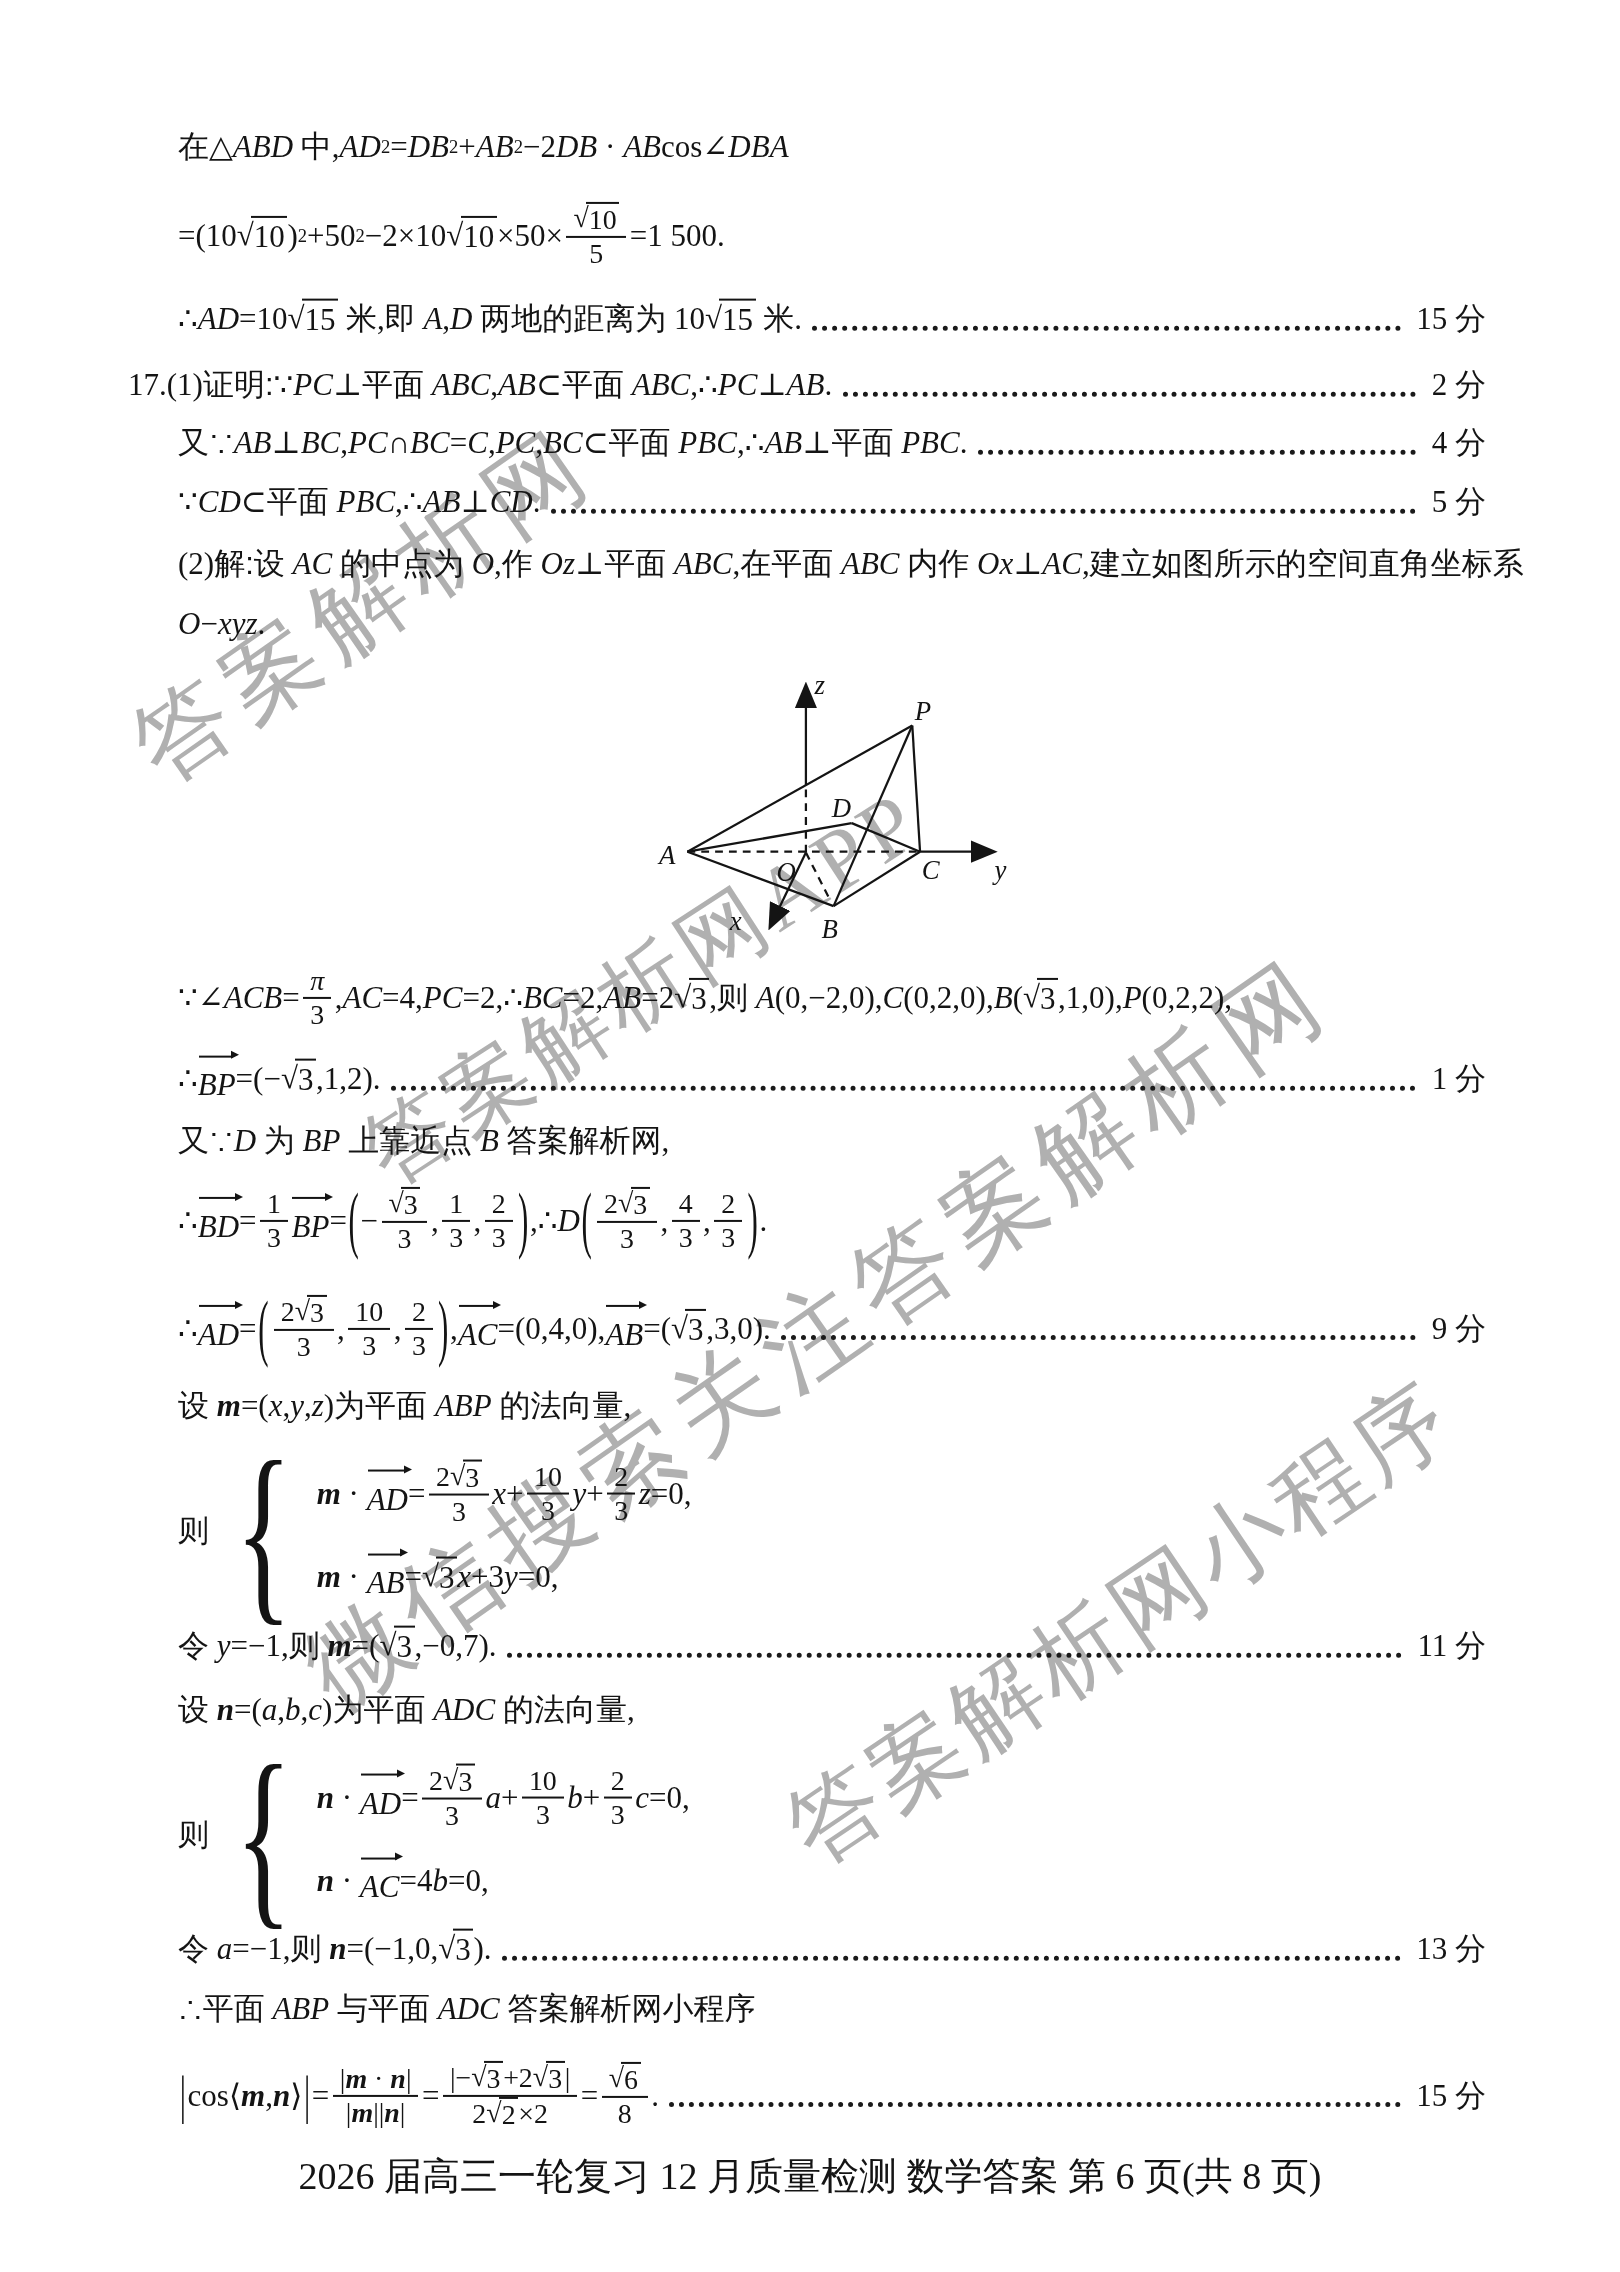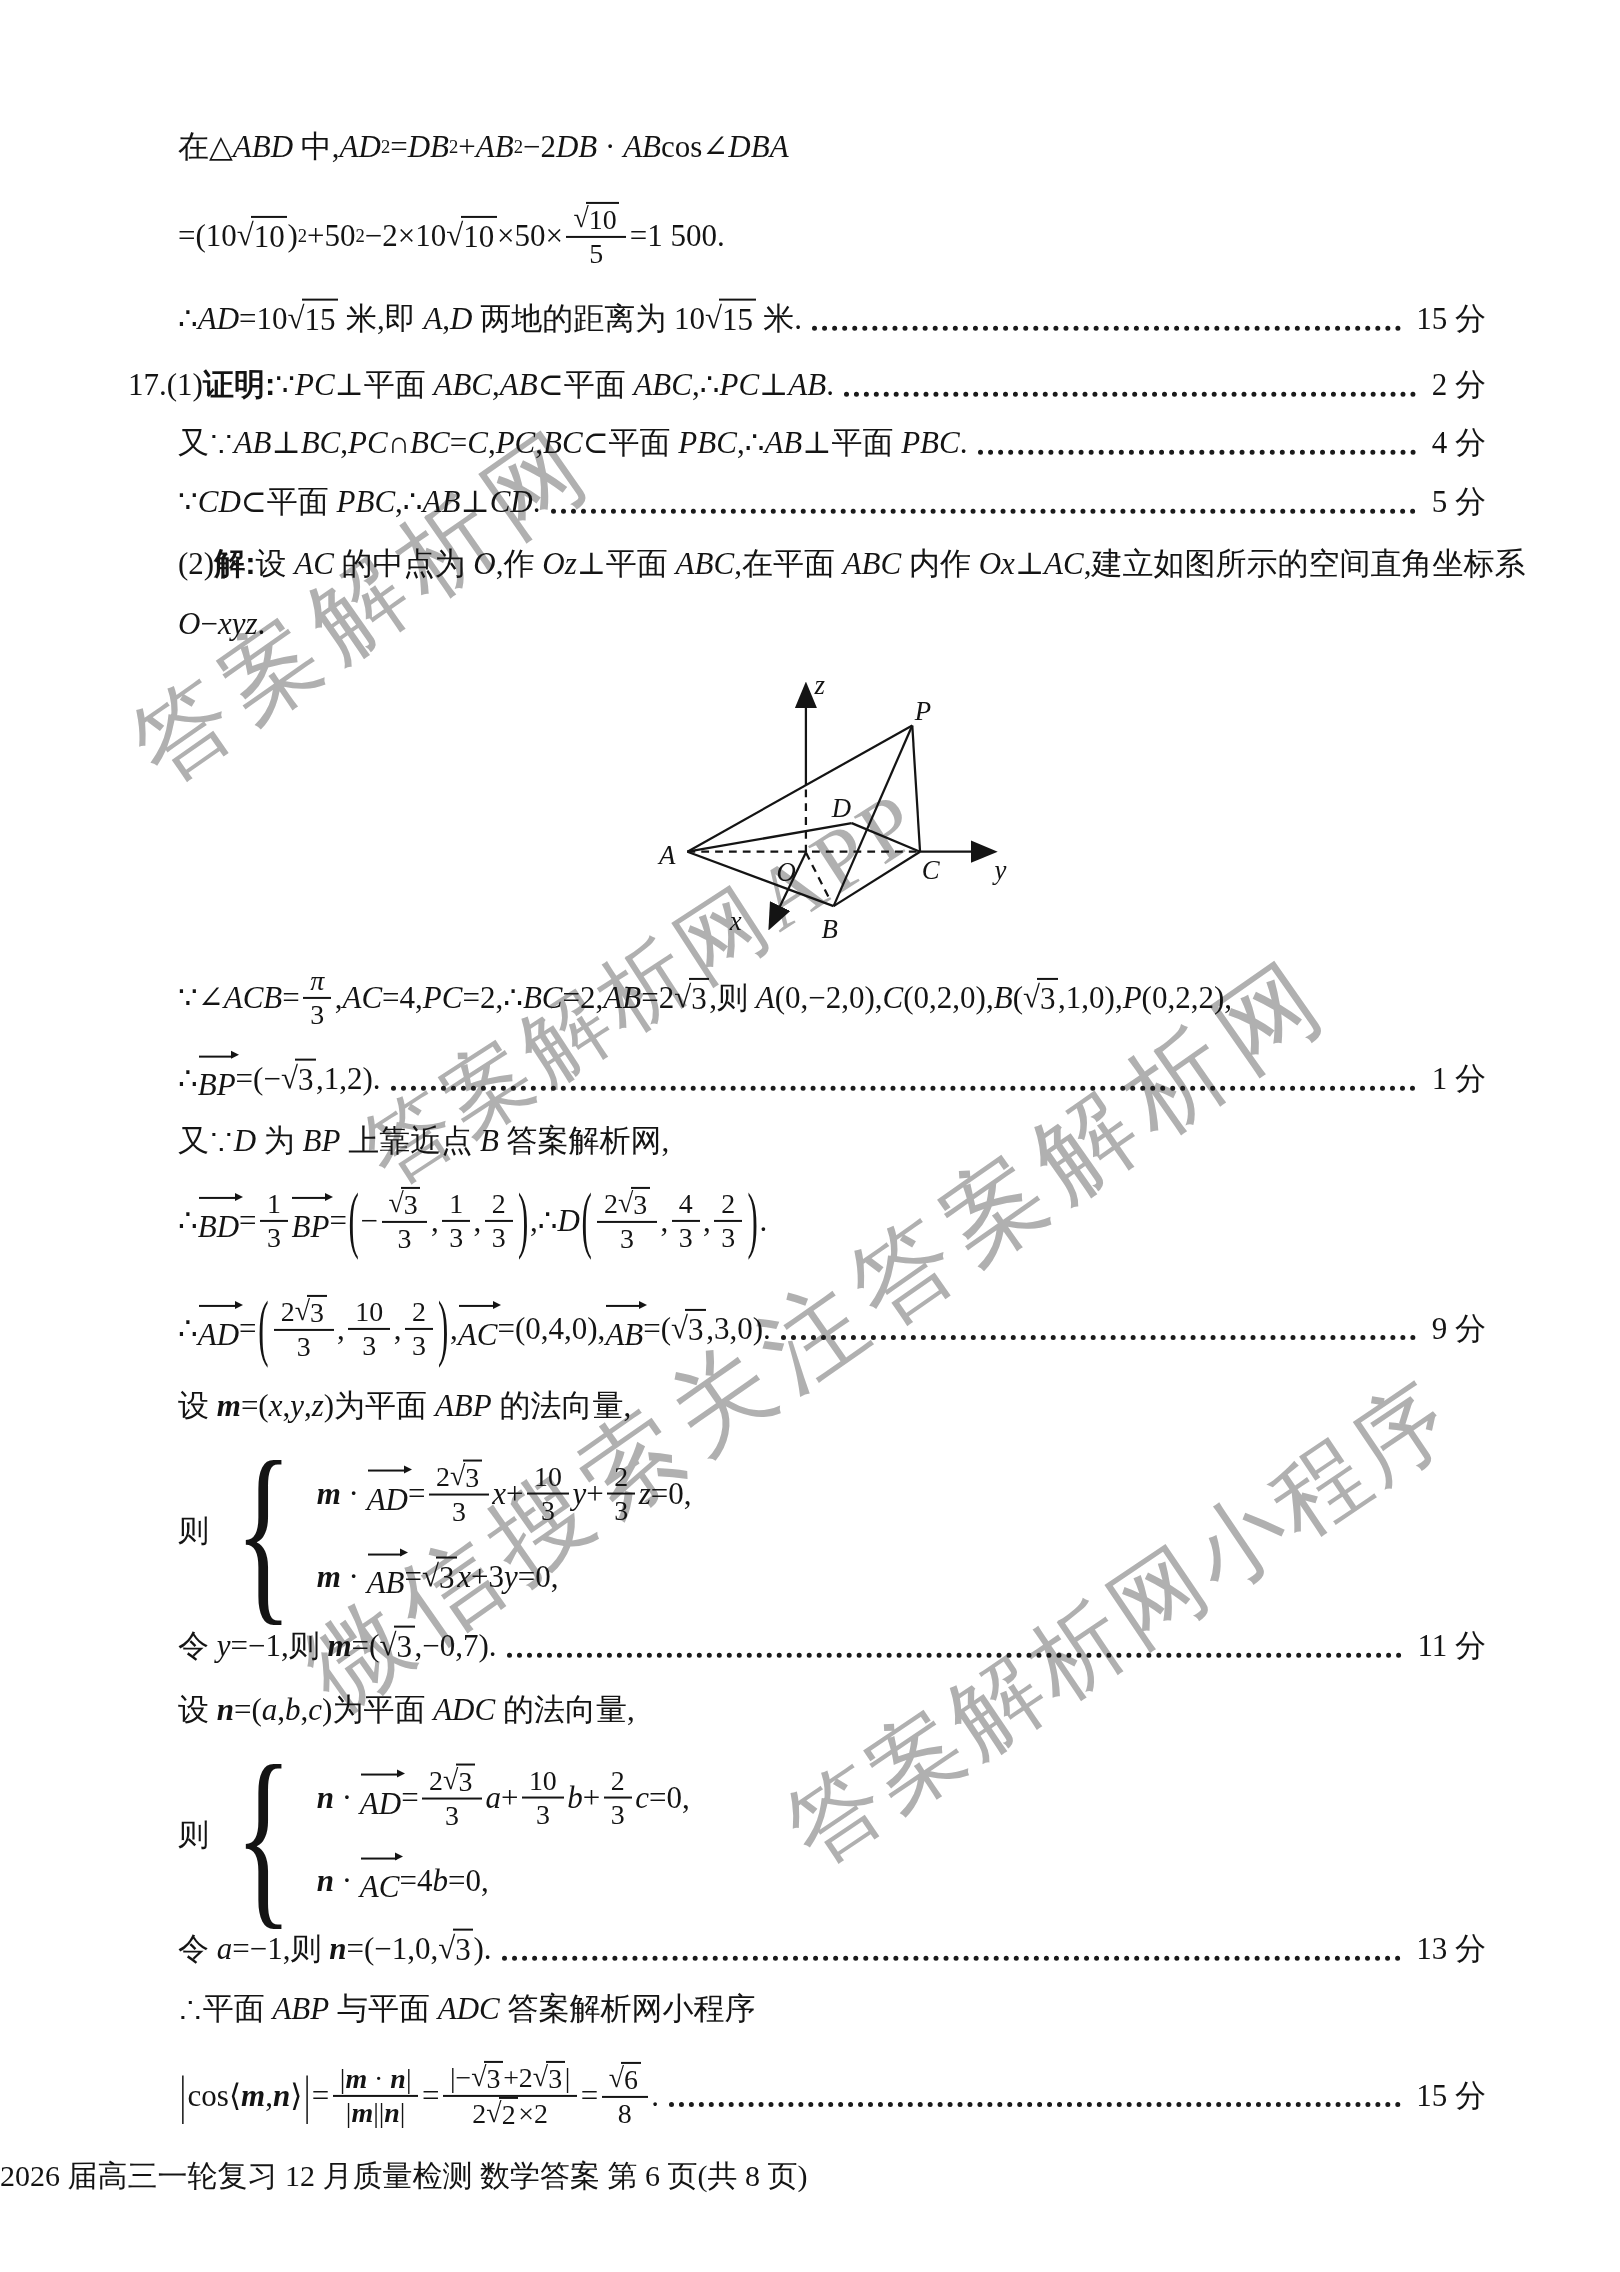--- a/index.html
+++ b/index.html
@@ -11,40 +11,40 @@
   
   .line{position:absolute;display:flex;align-items:center;font-size:31px;line-height:1.25;
         white-space:pre;z-index:2;transform:translateY(-50%);}
   .scored{right:134px;}
   .fill{flex:1 1 35px;min-width:26px;height:0;border-bottom:5.2px dotted #1a1a1a;
         margin:0 15.6px 0 10.4px;position:relative;top:8.7px;}
   .score{flex:0 0 auto;white-space:pre;text-align:right;}
   sup{font-size:.6em;line-height:0;}
   .t{white-space:pre;}
   .it{font-style:italic;}
-  .bd{font-weight:bold;font-family:"Liberation Sans","DejaVu Sans",sans-serif;}
+  .bd{font-weight:normal;font-family:"Liberation Sans","DejaVu Sans",sans-serif;}
   .bi{font-weight:bold;font-style:italic;}
   .frac{display:inline-flex;flex-direction:column;align-items:center;margin:0 3.5px;
         font-size:.9em;line-height:1.15;vertical-align:middle;}
   .frac>.num{display:inline-flex;align-items:center;padding:0 7px;border-bottom:2.6px solid #141414;}
   .frac>.den{display:inline-flex;align-items:center;padding:0 7px;}
   .sqrt{display:inline-flex;align-items:flex-start;}
   .sqrt::before{content:"√";margin-right:-2.6px;}
   .sqrt>.rad{border-top:2.6px solid #141414;padding:0 2.6px;}
   .vec{position:relative;font-style:italic;display:inline-block;margin-top:12px;}
   .vec::after{content:"";position:absolute;left:0.9px;right:2.6px;top:-10.4px;border-top:2.6px solid #141414;}
   .vec::before{content:"";position:absolute;right:-3.5px;top:-14.7px;
                border-style:solid;border-width:4.3px 0 4.3px 8.7px;
                border-color:transparent transparent transparent #141414;}
   .big{display:inline-block;margin:0 1.7px;font-weight:400;}
   .brace{display:inline-block;font-size:199px;font-weight:300;line-height:0;
          transform:scaleX(.6);margin:0 5.2px 0 7px;}
   .eqs{display:flex;flex-direction:column;gap:24px;}
   .eq{display:flex;align-items:center;white-space:pre;}
-  .footer{position:absolute;left:0;width:100%;font-size:30px;z-index:2;
+  .footer{position:absolute;left:0;width:100%;text-align:center;font-size:38px;z-index:2;
           transform:translateY(-50%);font-family:Liberation Serif, serif;}
   svg text{font-family:"Liberation Serif","DejaVu Serif",serif;font-style:italic;font-size:31px;fill:#141414;}
   .fig{position:absolute;z-index:2;}
 </style>
 </head>
 <body>
 
 <div class="page">
 
   <svg class="fig" style="left:650px;top:658px" width="381" height="294" viewBox="750 760 440 340">

